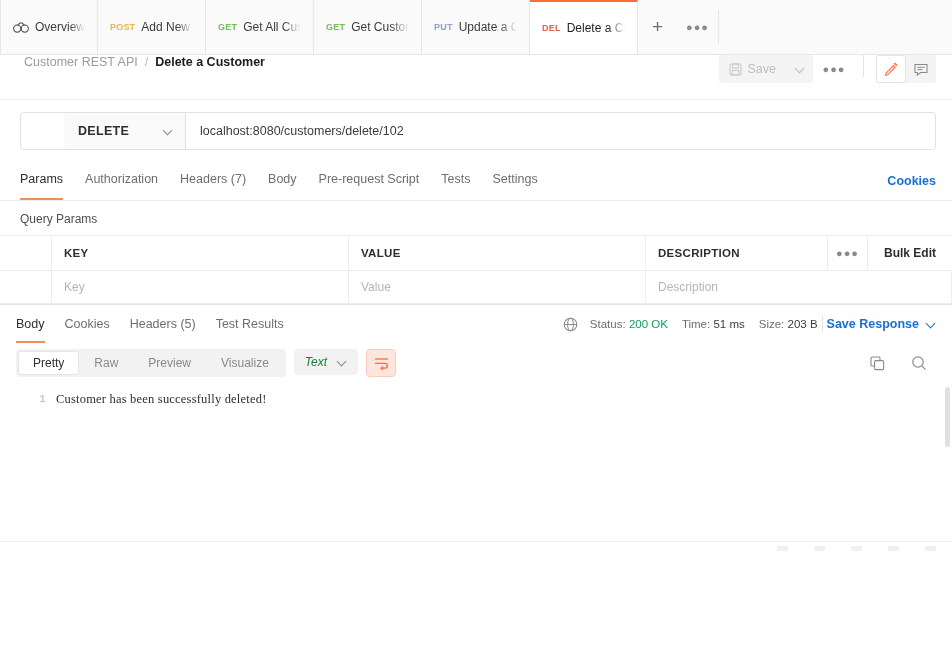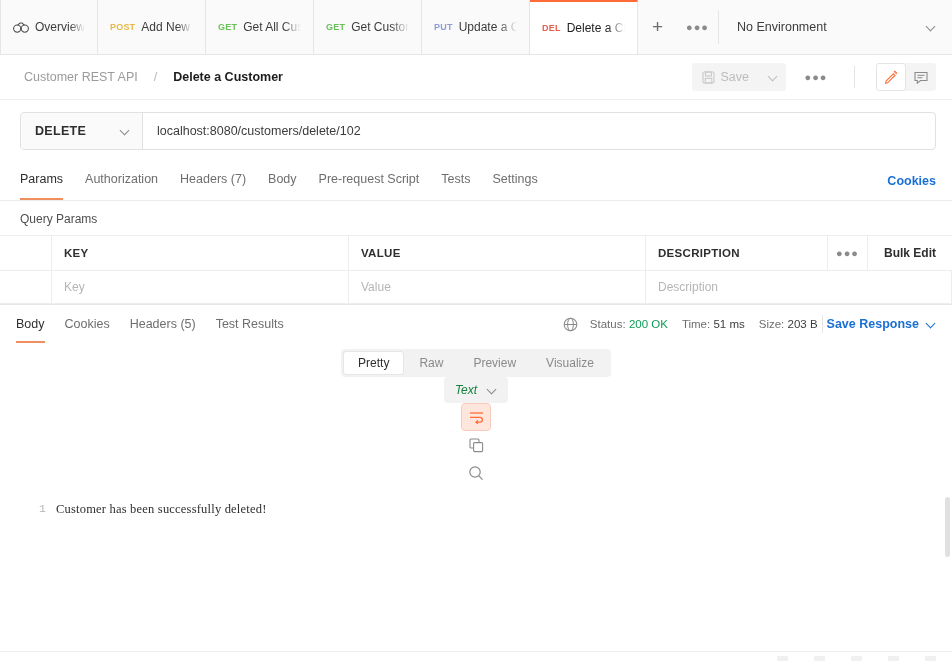--- a/index.html
+++ b/index.html
@@ -71,46 +71,45 @@
   .chev::before {
     content: ""; position: absolute; left: 1px; top: 1px;
     width: 6px; height: 6px;
     border-right: 1.3px solid #8a8a8a; border-bottom: 1.3px solid #8a8a8a;
     transform: rotate(45deg);
   }
 
   
   .crumbrow {
     height: 45px; min-height: 45px;
-    display: flex; align-items: center;
+    display: flex; align-items: flex-start;
     padding: 0 16px 0 24px;
     border-bottom: 1px solid #ededed;
     background: #fff;
-    gap: 9px;
   }
   .crumb { font-size: 12.5px; color: #9b9b9b; cursor: pointer; }
   .crumb-sep { margin: 0 7px; color: #b9b9b9; font-size: 12.5px; }
   .crumb-cur { font-size: 12.5px; color: #1c1c1c; font-weight: bold; cursor: pointer; }
   .crumb-spacer { flex: 1; }
   .save-grp { display: flex; align-items: center; background: #f4f4f4; border-radius: 3px; height: 28px; }
   .save-btn {
     display: flex; align-items: center; gap: 6px;
     padding: 0 11px 0 10px; height: 28px; color: #bdbdbd; font-size: 12.5px; cursor: default;
   }
   .save-cr { width: 26px; height: 28px; display: flex; align-items: center; justify-content: center; cursor: pointer; }
   .save-cr .chev::before { border-color: #bdbdbd; }
   .hdr-more { width: 34px; height: 28px; display: flex; align-items: center; justify-content: center; cursor: pointer; margin-left: 4px; }
   .hdr-sep { width: 1px; height: 22px; background: #e4e4e4; margin: 0 12px; }
   .icon-grp { display: flex; align-items: center; background: #f4f4f4; border-radius: 3px; overflow: hidden; }
   .icon-btn { width: 30px; height: 28px; display: flex; align-items: center; justify-content: center; cursor: pointer; }
   .icon-btn.sel { background: #ffffff; border: 1px solid #e4e4e4; border-radius: 3px; }
 
   
   .urlrow { display: flex; align-items: center; padding: 12px 16px 12px 20px; gap: 10px; background: #fff; }
-  .urlbar { flex: 1; display: flex; align-items: stretch; border: 1px solid #e1e1e1; border-radius: 4px; height: 38px; background: #fff; }
+  .urlbar { flex: 1; display: flex; align-items: stretch; border: 1px solid #e1e1e1; border-radius: 4px; height: 38px; background: #fff; padding-left: 43px; }
   .method-sel {
     display: flex; align-items: center; justify-content: space-between;
     width: 122px; padding: 0 12px 0 14px; cursor: pointer;
     border-right: 1px solid #e1e1e1; background: #fafafa; border-radius: 4px 0 0 4px;
   }
   .method-txt { font-size: 12.5px; font-weight: bold; color: #2e2e2e; letter-spacing: .3px; }
   .url-input {
     flex: 1; border: 0; outline: none; padding: 0 14px; font-size: 12.5px;
     color: #3c3c3c; font-family: "Liberation Sans", sans-serif; background: transparent;
   }
@@ -158,21 +157,21 @@
   .resptab.active { color: #2e2e2e; border-bottom-color: #ef8f5f; }
   .resp-spacer { flex: 1; }
   .meta { display: flex; align-items: center; gap: 14px; font-size: 11.5px; color: #6e6e6e; }
   .meta b { font-weight: normal; }
   .meta .v-ok { color: #0f9d58; }
   .meta .v { color: #3c3c3c; }
   .meta-sep { width: 1px; height: 18px; background: #e4e4e4; margin: 0 4px; }
   .save-resp { font-size: 12.5px; color: #1a6fd4; font-weight: bold; cursor: pointer; display: flex; align-items: center; gap: 7px; }
   .save-resp .chev::before { border-color: #1a6fd4; }
 
-  .respbar { display: flex; align-items: center; padding: 6px 16px 6px 16px; gap: 0; flex-direction: column; }
+  .respbar { display: flex; align-items: flex-start; padding: 6px 16px 6px 16px; gap: 8px; }
   .seg { display: flex; align-items: center; background: #f2f2f2; border-radius: 4px; padding: 2px; }
   .seg-i { padding: 5px 15px; font-size: 12px; color: #8a8a8a; border-radius: 3px; cursor: pointer; }
   .seg-i.active { background: #fff; color: #2e2e2e; border: 1px solid #e6e6e6; padding: 4px 14px; }
   .fmt { display: flex; align-items: center; gap: 10px; background: #f2f2f2; border-radius: 4px; padding: 6px 11px; cursor: pointer; }
   .fmt span { font-size: 12px; color: #15803d; font-style: italic; }
   .wrapbtn {
     width: 30px; height: 28px; background: #ffe6dc; border: 1px solid #f6cdbd; border-radius: 4px;
     display: flex; align-items: center; justify-content: center; cursor: pointer;
   }
   .respbar-spacer { flex: 1; }
@@ -238,24 +237,20 @@
       <div class="tab-add">
         <span>+</span>
       </div>
       <div class="tab-more">
         <span class="dots">●●●</span>
       </div>
     </div>
 
     <div class="env-sep"></div>
 
-    <div class="env">
-      <span class="env-name">No Environment</span>
-      <span class="chev"></span>
-    </div>
   </div>
 
   <div class="crumbrow">
     <span class="crumb">Customer REST API</span>
     <span class="crumb-sep">/</span>
     <span class="crumb-cur">Delete a Customer</span>
 
     <span class="crumb-spacer"></span>
 
     <div class="save-grp">

